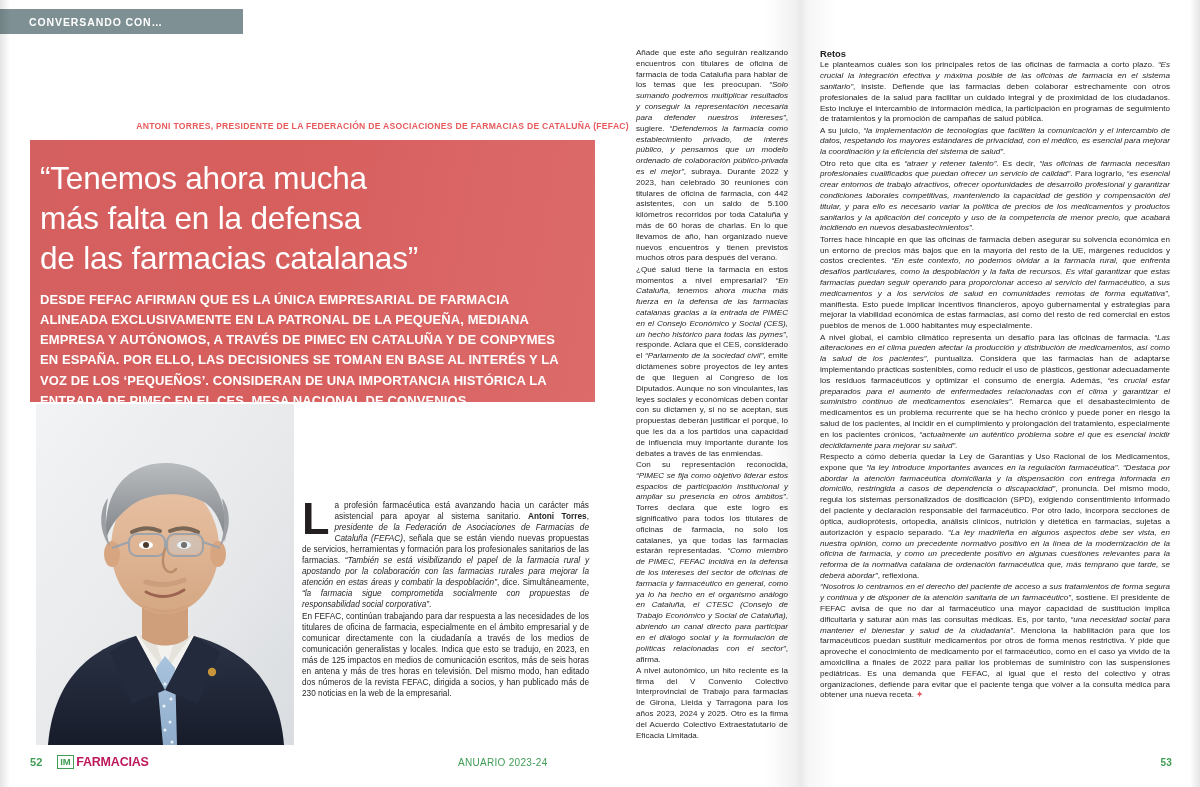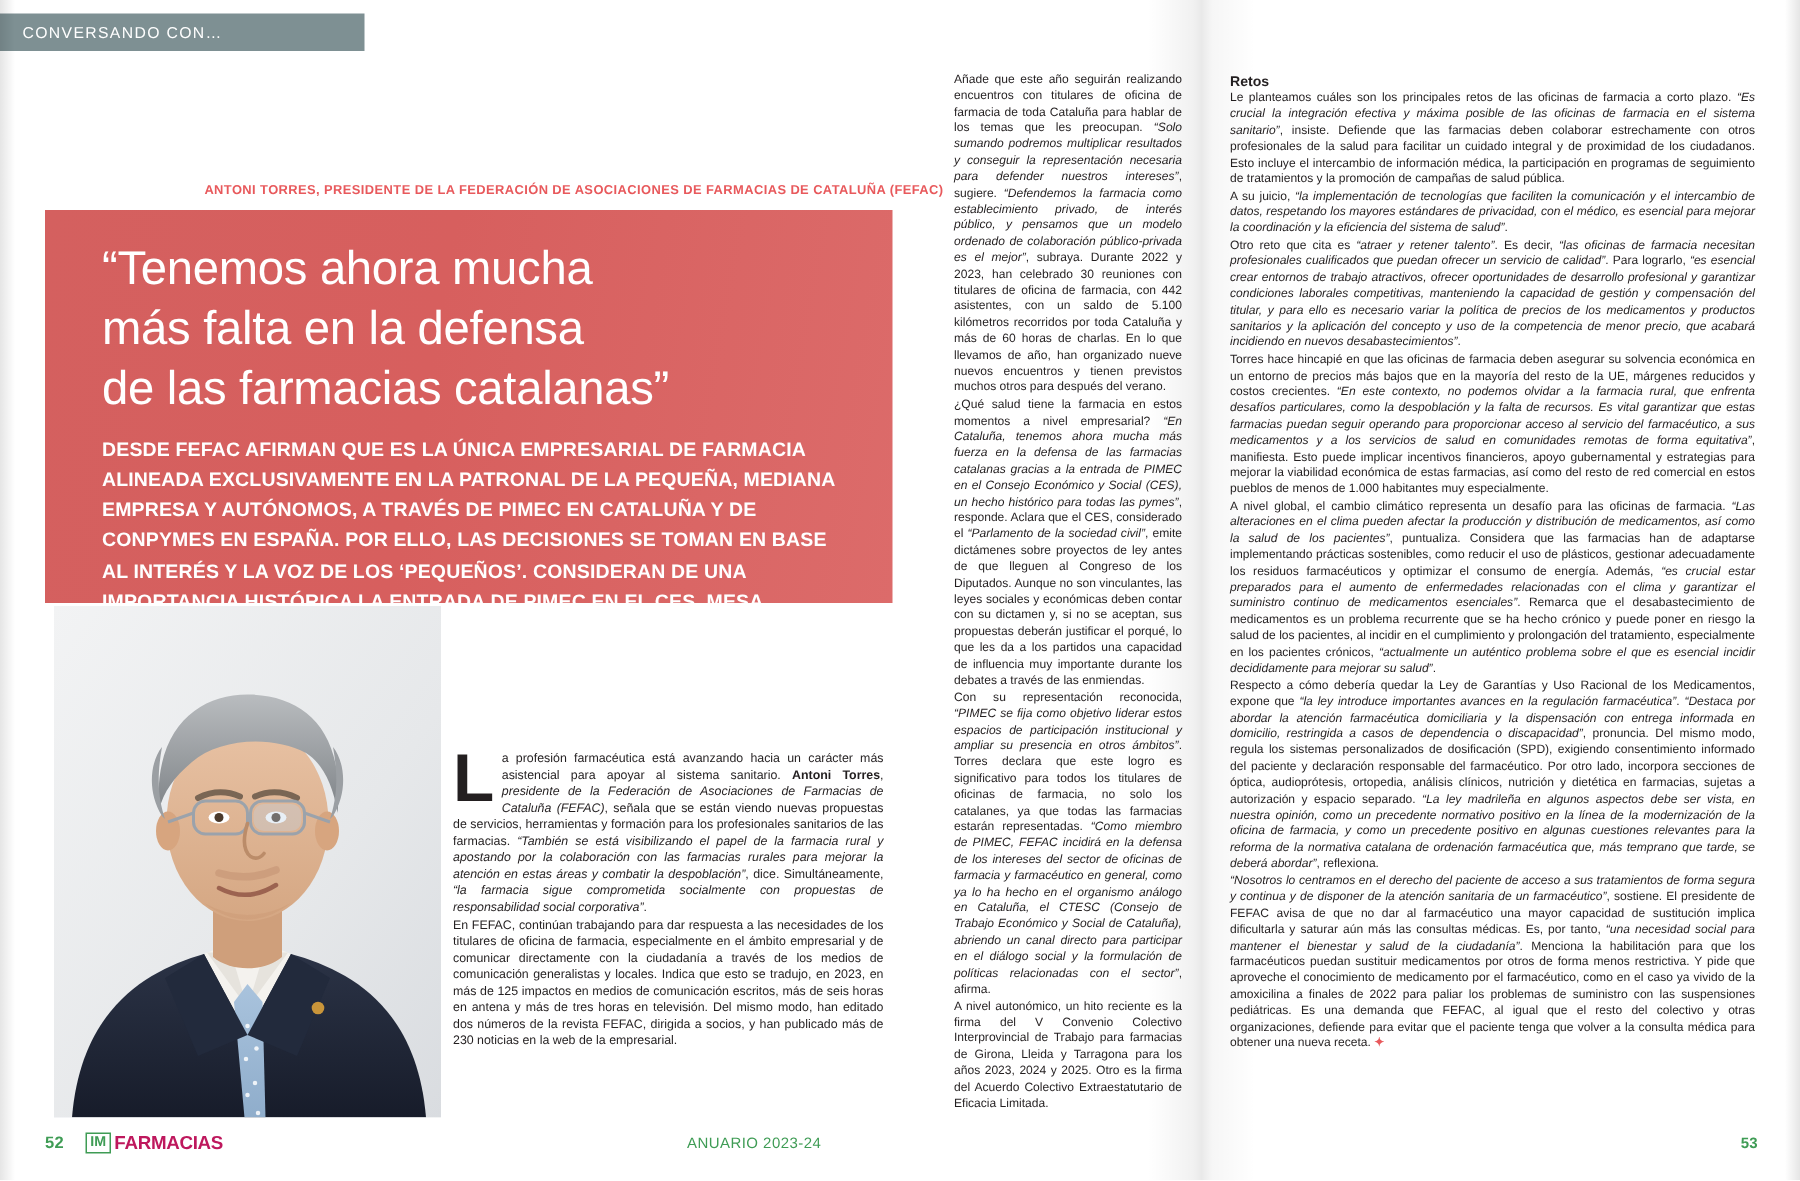--- a/index.html
+++ b/index.html
@@ -68,23 +68,23 @@
     position: absolute;
     left: 0px; top: 9px;
     width: 243px; height: 25px;
     background: #7e9093;
     display: flex;
     align-items: center;
   }
   .section-tab span {
     color: #ffffff;
     font-size: 10.5px;
-    font-weight: normal;
+    font-weight: bold;
     letter-spacing: 0.9px;
-    padding-left: 15px;
+    padding-left: 29px;
   }
 
   
   .kicker {
     position: absolute;
     left: 29px; top: 121px;
     width: 600px;
     color: #e8595c;
     font-size: 8.6px;
     font-weight: bold;
@@ -93,21 +93,21 @@
     text-align: right;
   }
 
   
   .red-panel {
     position: absolute;
     left: 30px; top: 140px;
     width: 565px; height: 262px;
     background: linear-gradient(100deg, #d4605f 0%, #d75f5e 45%, #dc6b6a 100%);
     box-sizing: border-box;
-    padding: 18px 26px 12px 38px;
+    padding: 18px 26px 12px 10px;
   }
   .headline {
     color: #ffffff;
     font-size: 31.5px;
     font-weight: 300;
     line-height: 1.27;
     letter-spacing: -0.2px;
     margin: 0 0 12px 0;
   }
   .headline .ln { display: block; white-space: nowrap; }

